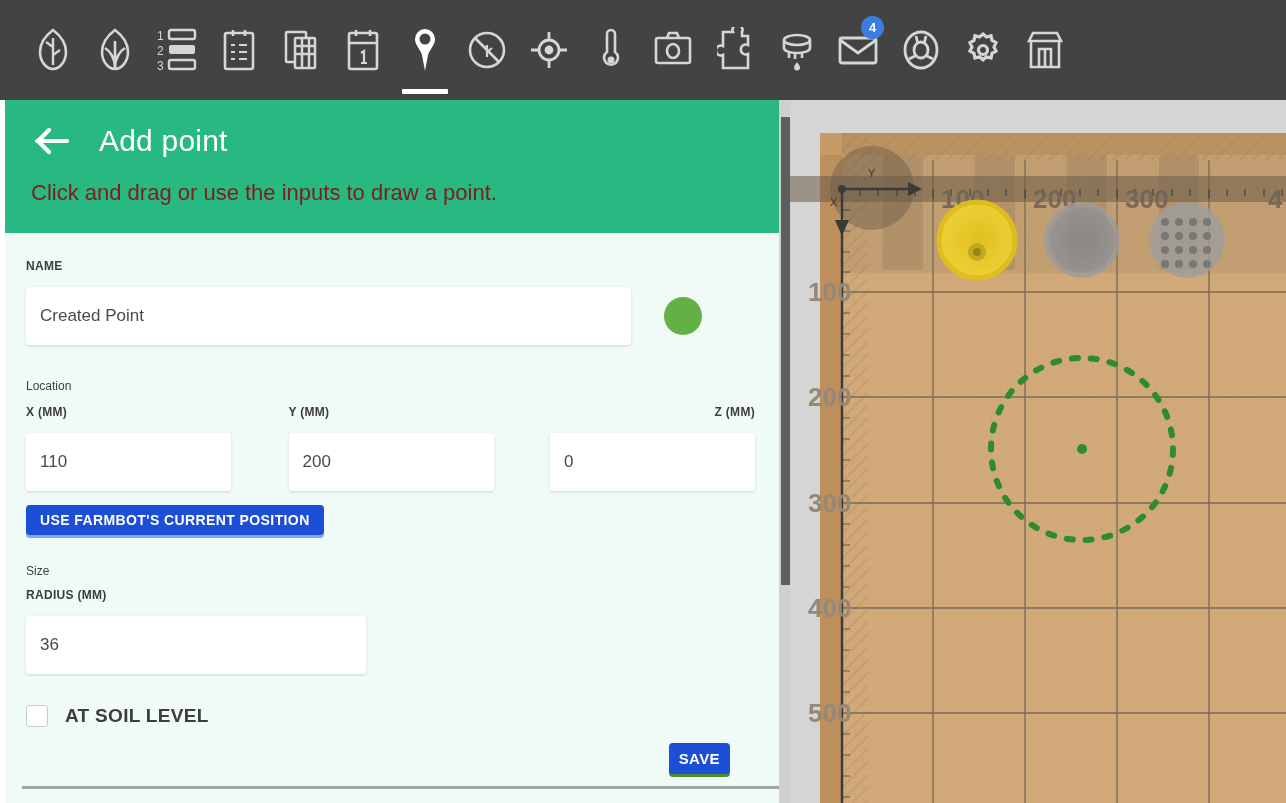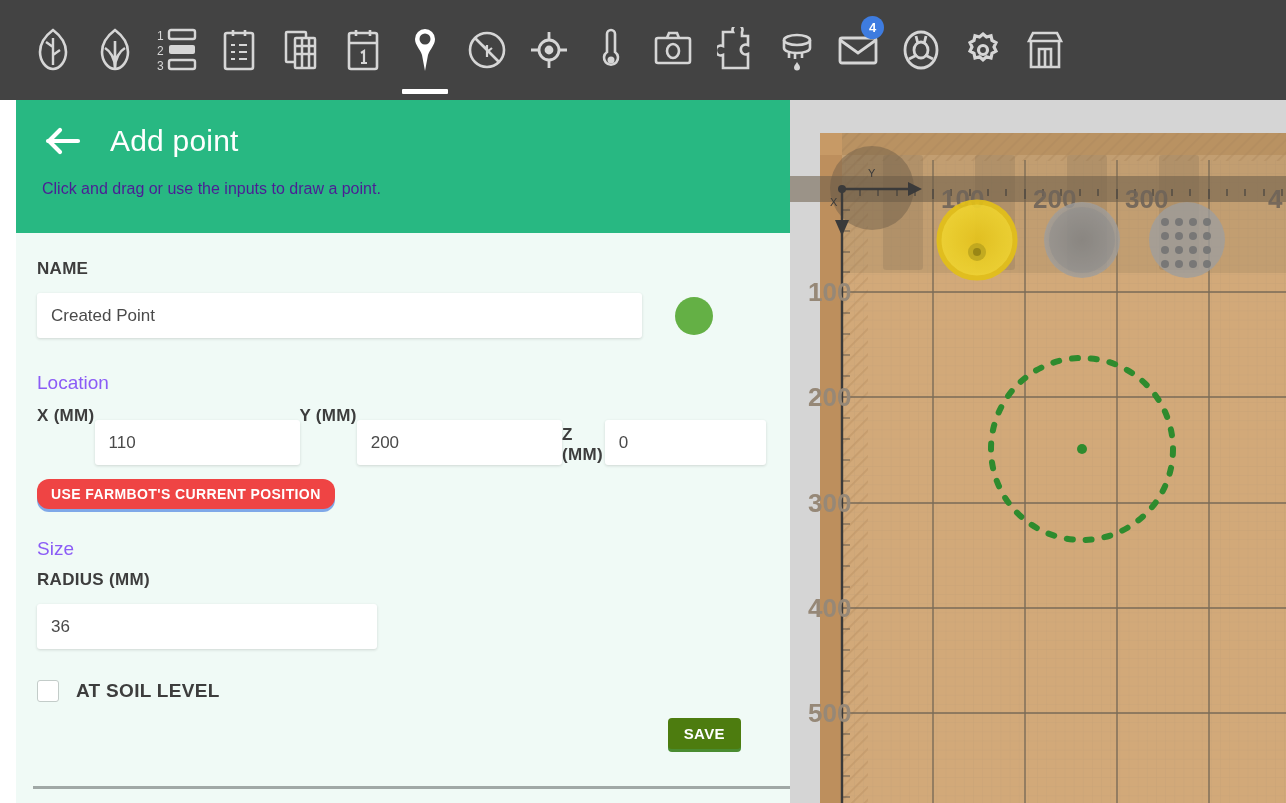--- a/index.html
+++ b/index.html
@@ -32,85 +32,85 @@
     position:absolute; top:16px; right:6px;
     min-width:23px; height:23px; padding:0 5px;
     background:#3e7ce0; color:#fff;
     border-radius:12px; font-size:13px; font-weight:bold;
     display:flex; align-items:center; justify-content:center;
     line-height:1;
   }
 
   
   .panel{
-    position:absolute; left:16px; top:100px;
+    position:absolute; left:5px; top:100px;
     width:790px; height:703px;
     background:#f0faf6;
     overflow:hidden;
   }
   .panel-header{
     background:#28b882; color:#ffffff;
     padding:24px 0 22px 0;
     height:133px;
     width:790px;
   }
   .panel-title-row{ display:flex; align-items:center; padding-left:28px; }
   .back-arrow{ width:40px; height:30px; flex:0 0 auto; cursor:pointer; }
   .panel-title{
     font-size:30px; font-weight:normal; margin-left:26px;
     letter-spacing:.2px;
   }
   .panel-sub{
-    font-size:16px; margin-top:22px; padding-left:26px; color:#4c1d95;
+    font-size:22px; margin-top:22px; padding-left:26px; color:#7f1d1d;
   }
 
   .panel-body{
     position:relative;
     padding:26px 0 0 0;
     height:570px;
   }
   .content{ padding-left:21px; padding-right:40px; }
 
   .field-label{
-    font-size:17px; font-weight:bold; color:#3d3d3d;
+    font-size:12px; font-weight:bold; color:#3d3d3d;
     letter-spacing:.3px; text-transform:uppercase;
   }
   .sub-label{
-    font-size:19px; color:#8b5cf6; font-weight:normal;
+    font-size:12px; color:#404040; font-weight:normal;
   }
   .text-input{
     background:#ffffff; border:none; border-radius:3px;
     box-shadow:0 1px 3px rgba(0,0,0,.14);
-    height:45px; padding:0 14px;
+    height:58px; padding:0 14px;
     font-size:17px; color:#4a4a4a;
     font-family:"Liberation Sans", sans-serif;
     display:flex; align-items:center;
   }
 
   .name-row{ display:flex; align-items:center; margin-top:14px; }
   .name-input{ width:605px; }
   .color-dot{
     width:38px; height:38px; border-radius:50%;
     background:#64b045; margin-left:33px; cursor:pointer;
     flex:0 0 auto;
   }
 
   .location-label{ margin-top:34px; }
   .xyz-row{ display:flex; margin-top:12px; }
-  .xyz-col{ display:flex; flex-direction:row; }
+  .xyz-col{ display:flex; flex-direction:column; }
   .xyz-col.x{ width:266px; }
   .xyz-col.y{ width:266px; }
   .xyz-col.z{ width:204px;align-items:flex-end; }
   .xyz-input{ width:205px; margin-top:14px; }
 
   .blue-btn{
     display:inline-flex; align-items:center; justify-content:center;
     margin-top:14px;
-    background:#ef4444; color:#ffffff;
-    border:none; border-radius:12px;
+    background:#1d4ed8; color:#ffffff;
+    border:none; border-radius:4px;
     box-shadow:0 3px 0 #7fa8e8;
     height:30px; padding:0 14px;
     font-size:14px; font-weight:bold; letter-spacing:.4px;
     font-family:"Liberation Sans", sans-serif;
     cursor:pointer;
   }
 
   .size-label{ margin-top:29px; }
   .radius-label{ margin-top:10px; }
   .radius-input{ width:340px; margin-top:14px; }
@@ -123,24 +123,24 @@
     border:1px solid #c3ccc9; border-radius:3px;
     cursor:pointer; flex:0 0 auto;
   }
   .checkbox-label{
     font-size:19px; font-weight:bold; color:#3d3d3d;
     margin-left:17px; letter-spacing:.3px;
   }
 
   .save-row{ display:flex; justify-content:flex-end; margin-top:16px; padding-right:25px; }
   .save-btn{
-    background:#4d7c0f; color:#ffffff;
+    background:#1d4ed8; color:#ffffff;
     border:none; border-radius:4px;
     box-shadow:0 3px 0 #4a8c31;
-    height:31px; padding:0 16px;
+    height:31px; padding:0 10px;
     font-size:15px; font-weight:bold; letter-spacing:.4px;
     font-family:"Liberation Sans", sans-serif;
     cursor:pointer;
   }
   .bottom-divider{
     position:absolute; left:17px; bottom:14px;
     width:757px; height:3px; background:#a0a8a6;
   }
 
   

